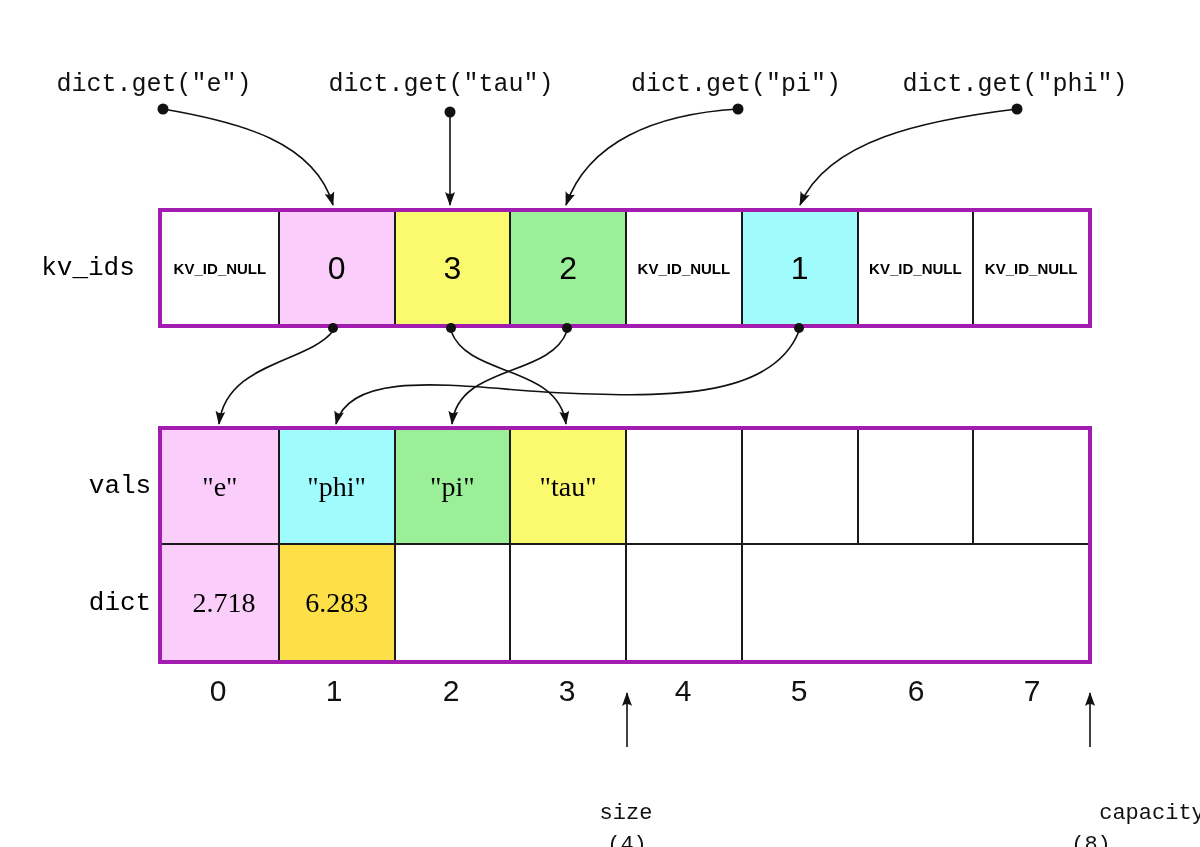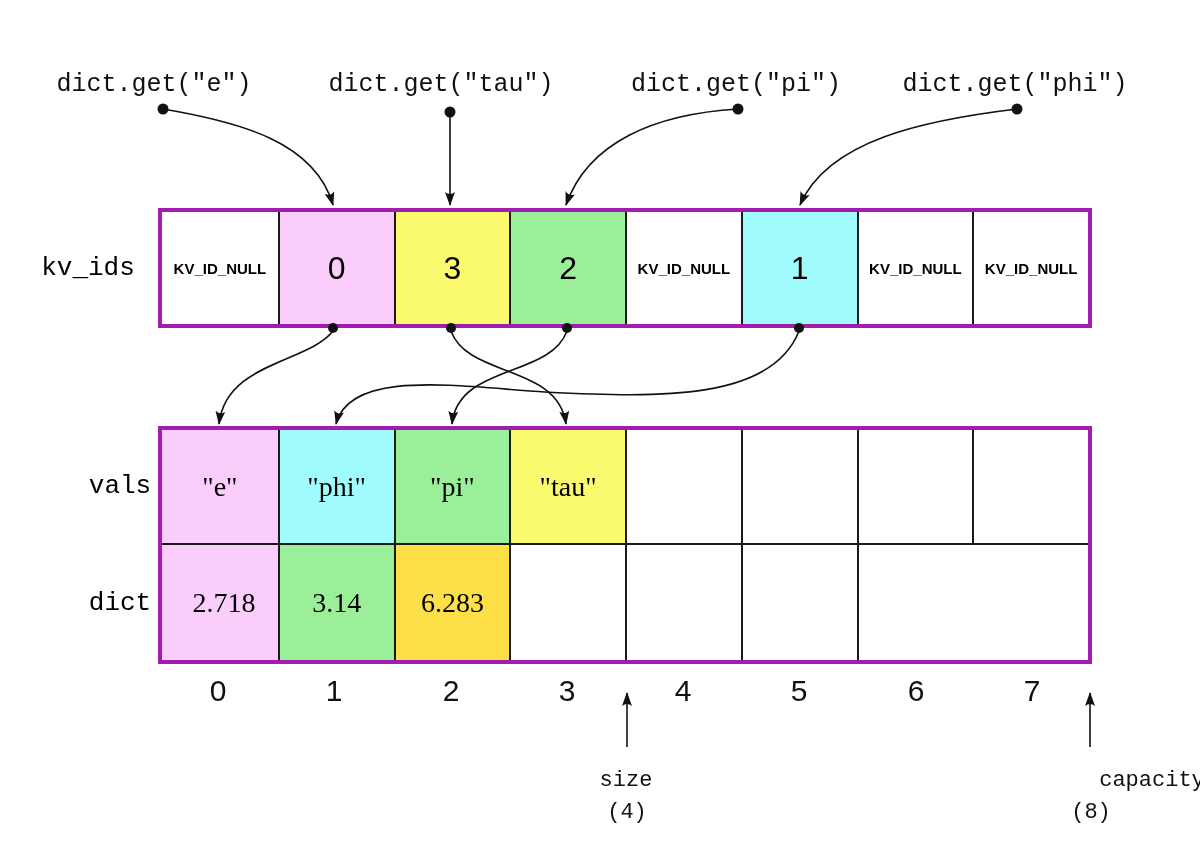--- a/index.html
+++ b/index.html
@@ -34,21 +34,21 @@
   .cell[data-size="s"]{
     font-family:"Liberation Sans",sans-serif;font-weight:bold;font-size:15px;
   }
   .serifcell{font-family:"Liberation Serif",serif;font-size:28px;}
   .idx{
     position:absolute;transform:translate(-50%,-50%);
     font-size:30px;color:#111;
   }
   .anno{
     position:absolute;transform:translate(-50%,-50%);
-    font-family:"Liberation Mono",monospace;font-size:22px;color:#111;white-space:nowrap;
+    font-family:"Liberation Mono",monospace;font-size:22px;color:#111;white-space:nowrap;margin-top:33px;
   }
   #overlay{position:absolute;left:0;top:0;z-index:5;pointer-events:none;}
   #overlay path.arrow{fill:none;stroke:#111;stroke-width:1.6px;}
   #overlay circle.dot{fill:#111;stroke:none;}
 </style>
 </head>
 <body>
 
 <div id="canvas">
 
@@ -76,21 +76,20 @@
     <div class="cell serifcell" style="background-color: rgb(250, 205, 250);">"e"</div>
     <div class="cell serifcell" style="background-color: rgb(160, 251, 252);">"phi"</div>
     <div class="cell serifcell" style="background-color: rgb(155, 239, 153);">"pi"</div>
     <div class="cell serifcell" style="background-color: rgb(251, 249, 109);">"tau"</div>
     <div class="cell serifcell" style="background-color: rgb(255, 255, 255);"></div>
     <div class="cell serifcell" style="background-color: rgb(255, 255, 255);"></div>
     <div class="cell serifcell" style="background-color: rgb(255, 255, 255);"></div>
     <div class="cell serifcell" style="background-color: rgb(255, 255, 255);"></div>
 
     <div class="cell serifcell" style="background-color: rgb(250, 205, 250); padding-left: 8px;">2.718</div>
-    <div class="cell serifcell" style="background-color: rgb(155, 239, 153);">3.14</div>
     <div class="cell serifcell" style="background-color: #fde047;">6.283</div>
     <div class="cell serifcell" style="background-color: rgb(255, 255, 255);"></div>
     <div class="cell serifcell" style="background-color: rgb(255, 255, 255);"></div>
     <div class="cell serifcell" style="background-color: rgb(255, 255, 255);"></div>
     <div class="cell serifcell" style="background-color: rgb(255, 255, 255);"></div>
   </div>
 
   <div class="idx" style="left:218px;top:691px;">0</div>
   <div class="idx" style="left:334px;top:691px;">1</div>
   <div class="idx" style="left:451px;top:691px;">2</div>

